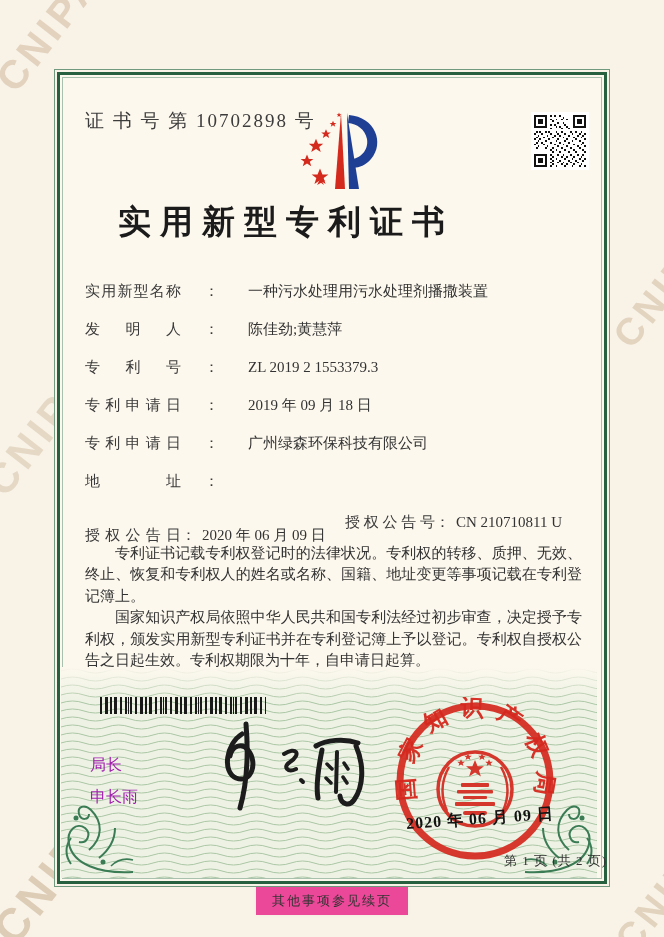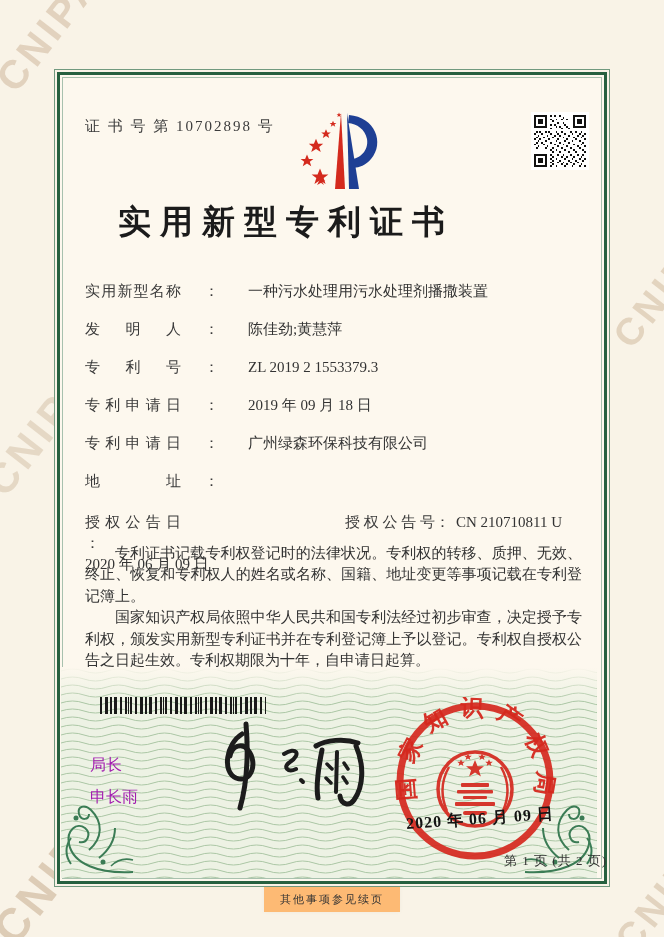--- a/index.html
+++ b/index.html
@@ -22,34 +22,34 @@
   
   .frame{
     position:absolute;left:57px;top:72px;width:544px;height:806px;
     border:3px solid #26603f;background:#fdf8ee;
     box-shadow:0 0 0 2px #f9f3e7,0 0 0 3px #71997f,
                inset 0 0 0 2px #fdf8ee,inset 0 0 0 3px #a8c1ae;
     z-index:2;
   }
   .content{position:absolute;inset:0;z-index:3;}
   
-  .cert-no{position:absolute;left:85px;top:117px;font-size:15px;letter-spacing:2px;color:#3c3c3c;}
+  .cert-no{position:absolute;left:85px;top:108px;font-size:19px;letter-spacing:2px;color:#3c3c3c;}
   .logo{position:absolute;left:283px;top:103px;width:104px;height:94px;}
   .qr{position:absolute;left:531px;top:112px;width:58px;height:58px;background:#fff;padding:3px;box-sizing:border-box;}
   .qr svg{width:100%;height:100%;display:block;}
   .title{position:absolute;left:57px;top:200px;width:458px;text-align:center;
          font-size:33px;font-weight:bold;letter-spacing:9px;color:#1b1b1b;}
   
   .fields{position:absolute;left:85px;top:281px;width:500px;font-size:15px;line-height:21px;color:#333;}
   .f-row{margin-bottom:17px;display:flex;align-items:flex-end;gap:23px;}
   .f-label{display:inline-block;width:96px;text-align:justify;text-align-last:justify;flex:none;color:#3a3a3a;}
   .f-colon{flex:none;margin-right:6px;color:#3a3a3a;}
   .f-value{display:inline-block;max-width:392px;}
   .grant-row{position:relative;margin-top:20px;height:22px;}
-  .grant-left{position:absolute;left:0;top:0;display:flex;flex-direction:column;}
+  .grant-left{position:absolute;left:0;top:13px;display:flex;}
   .grant-right{position:absolute;left:260px;top:0;display:flex;}
   .grant-right .f-label{width:90px;}
   
   .paras{position:absolute;left:85px;top:543px;width:497px;font-size:15px;line-height:21.4px;
          text-align:justify;color:#333;}
   .paras p{margin:0;text-indent:2em;}
   
   .band{position:absolute;left:61px;top:667px;width:536px;height:211px;background:#edf2e4;z-index:2;}
   .band .waves{position:absolute;inset:0;}
   .band .fade{position:absolute;left:0;top:0;width:100%;height:34px;
@@ -65,21 +65,21 @@
   .fl-left{left:59px;top:788px;}
   .fl-right{left:521px;top:788px;transform:scaleX(-1);}
   .seal{position:absolute;left:391px;top:697px;width:168px;height:168px;z-index:5;}
   .seal-date{position:absolute;left:406px;top:808px;width:170px;z-index:6;
              font-size:16px;font-weight:bold;color:#141414;letter-spacing:1px;
              transform:rotate(-4deg);}
   .page-info{position:absolute;left:57px;top:852px;width:550px;text-align:right;
              font-size:13px;letter-spacing:1px;color:#333;z-index:4;}
   
   .note-wrap{position:absolute;left:0;top:887px;width:664px;text-align:center;z-index:3;}
-  .note{display:inline-block;background:#fdba74;padding:5px 16px;font-size:11px;
+  .note{display:inline-block;background:#ec4899;padding:5px 16px;font-size:13px;
         letter-spacing:2px;color:#333;box-shadow:0 0 4px rgba(0,0,0,0.04);}
 </style>
 </head>
 <body>
 
 <div class="page">
 
   <div class="wm wm-tl">CNIPA</div>
   <div class="wm wm-title">CNIPA</div>
   <div class="wm wm-fields">CNIPA</div>

